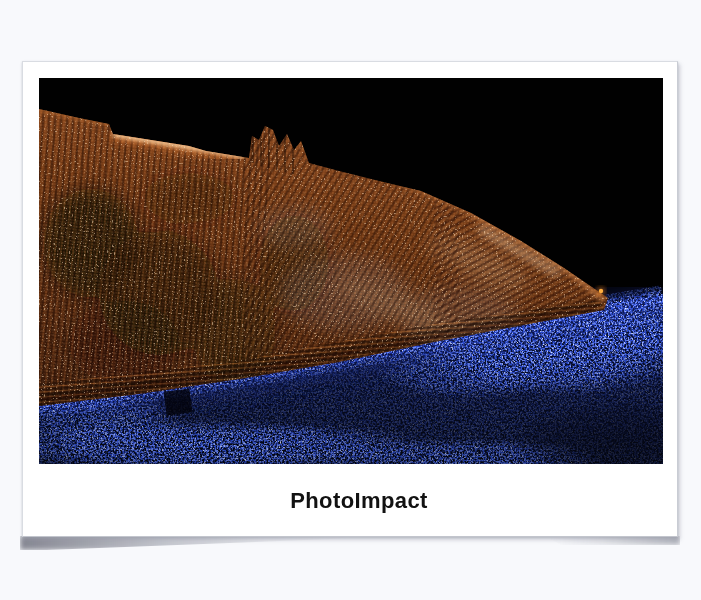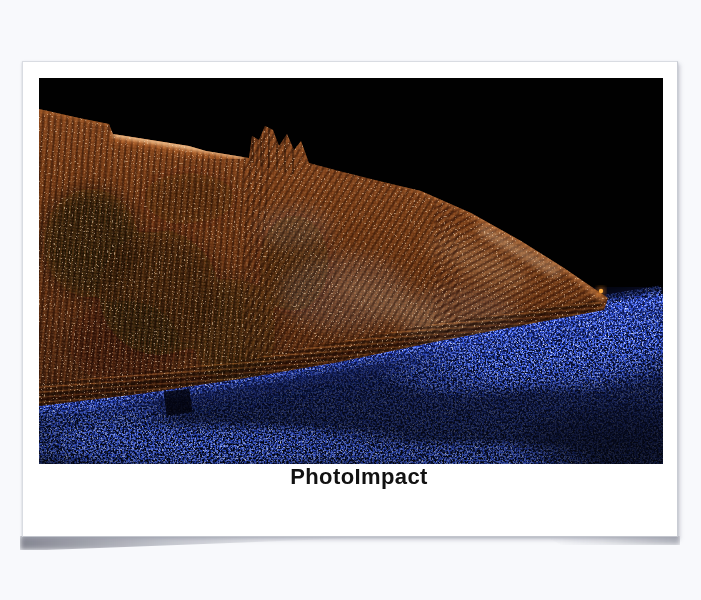--- a/index.html
+++ b/index.html
@@ -25,21 +25,21 @@
     content:"";position:absolute;right:-3px;bottom:-9px;width:132px;height:9px;z-index:-1;
     background:linear-gradient(to left,rgba(80,84,100,0.42),rgba(110,115,130,0.16) 60%,rgba(110,115,130,0));
     clip-path:polygon(0 20%,100% 0,100% 100%,10% 100%);
     filter:blur(2.5px);
   }
   .photo{
     position:absolute;left:16px;top:16px;width:624px;height:386px;
     background:var(--sky);overflow:hidden;
   }
   .photo svg{display:block;width:624px;height:386px;}
-  .caption-row{position:absolute;left:0;right:0;top:402px;height:74px;display:flex;align-items:flex-start;justify-content:center;}
+  .caption-row{position:absolute;left:0;right:0;top:402px;height:74px;display:flex;align-items:center;justify-content:center;}
   .caption{font-size:22px;font-weight:bold;letter-spacing:0.4px;color:var(--caption-color);transform:translateX(9px);}
 </style>
 </head>
 <body>
 
 <div class="stage">
   <div class="card">
     <div class="photo" role="img" aria-label="Night illumination photo: amber LED light curtain cascading down a slope above a sparkling field of blue LED lights">
 
       <svg viewBox="0 0 624 386" preserveAspectRatio="none" aria-hidden="true">

